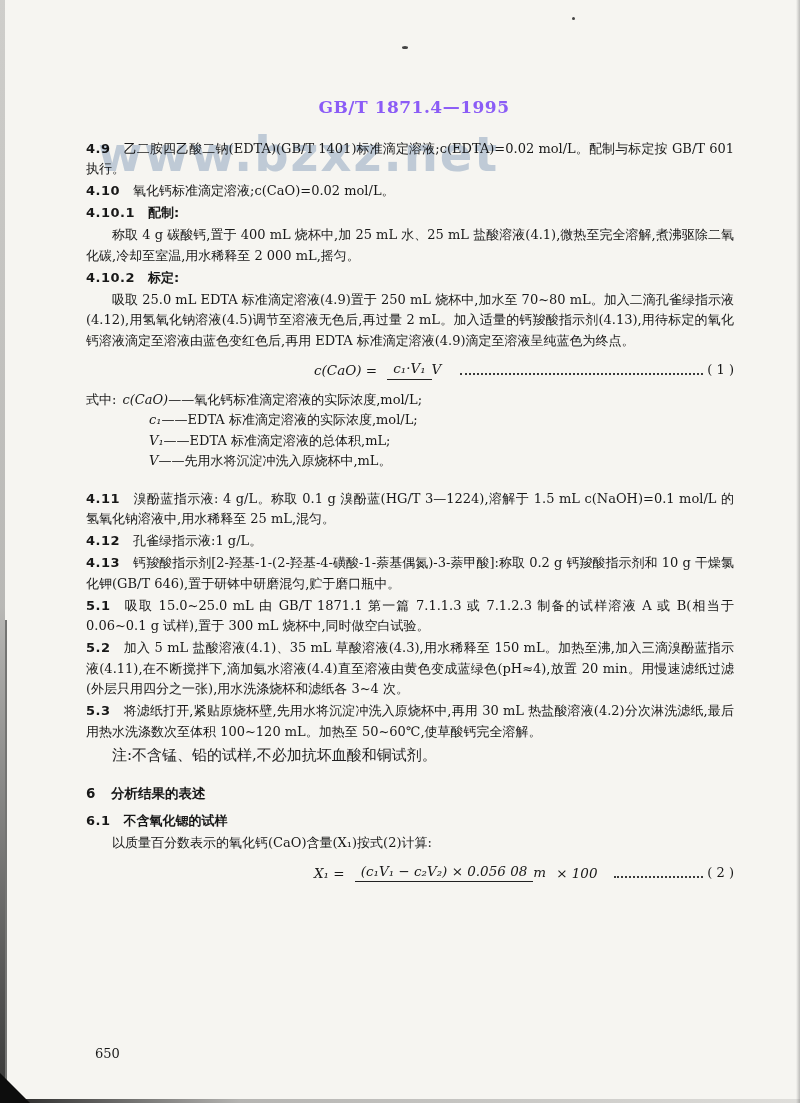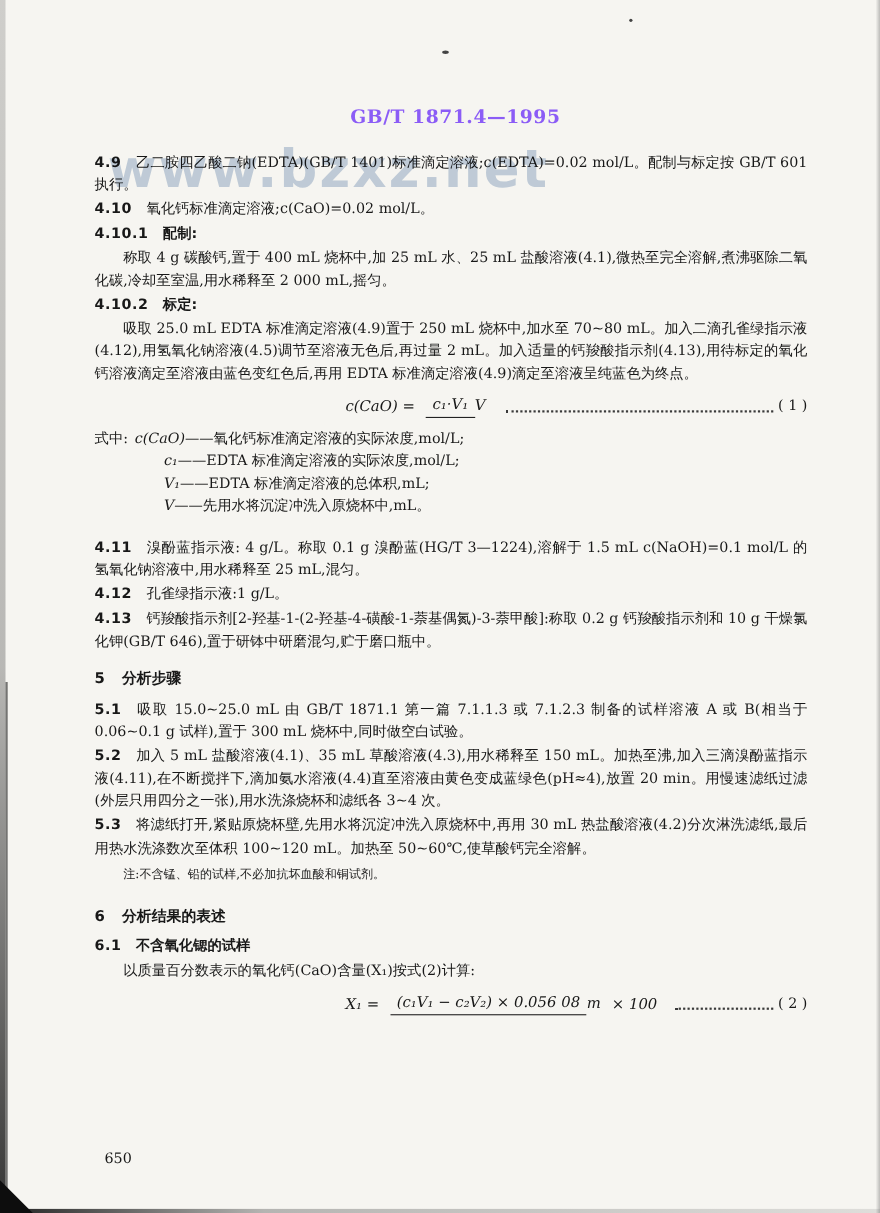--- a/index.html
+++ b/index.html
@@ -22,27 +22,27 @@
   .cnum {
     font-family:"DejaVu Sans","Liberation Sans",sans-serif;
     font-weight:bold; margin-right:13px; letter-spacing:.5px;
   }
   .ctitle { font-family:"DejaVu Sans","Liberation Sans",sans-serif; font-weight:bold; }
   .heading {
     font-family:"DejaVu Sans","Liberation Sans",sans-serif; font-weight:bold;
     font-size:13.5px; margin:13px 0 8px;
   }
   .heading .cnum { margin-right:15px; }
-  .note { font-size:11px; padding-left:26px; margin:3px 0 17px; color:#222; }
+  .note { font-size:15px; padding-left:26px; margin:3px 0 17px; color:#222; }
   .where { margin:2px 0 17px; }
   .where-row.ind { padding-left:63px; }
   .where-intro { margin-right:6px; }
   .term { font-style:italic; }
   .formula { display:flex; align-items:center; margin:9px 0; }
-  .f-group { margin-left:228px; display:inline-flex; align-items:center; font-size:13.5px; font-style:italic; }
+  .f-group { margin-left:228px; display:inline-flex; align-items:flex-start; font-size:13.5px; font-style:italic; }
   .f-lhs { margin-right:7px; }
   .frac { display:inline-flex; flex-direction:row; align-items:center; line-height:1.3; margin:0 3px; }
   .fnum { border-bottom:1px solid #222; padding:0 6px 1px; }
   .f-suffix { margin-left:7px; }
   .leader { flex:1 1 auto; min-width:40px; height:10px; margin:0 4px 0 16px; border-bottom:2px dotted #3a3a3a; }
   .f-label { font-style:normal; font-size:13px; }
   .watermark {
     position:absolute; top:126px; left:98px; z-index:3; pointer-events:none;
     font-family:"DejaVu Sans","Liberation Sans",sans-serif; font-weight:700;
     font-size:48px; letter-spacing:2px; white-space:nowrap;
@@ -88,21 +88,20 @@
       </div>
       <div class="where">
         <div class="where-row"><span class="where-intro">式中:</span><span class="term">c(CaO)</span><span>——氧化钙标准滴定溶液的实际浓度,mol/L;</span></div>
         <div class="where-row ind"><span class="term">c₁</span><span>——EDTA 标准滴定溶液的实际浓度,mol/L;</span></div>
         <div class="where-row ind"><span class="term">V₁</span><span>——EDTA 标准滴定溶液的总体积,mL;</span></div>
         <div class="where-row ind"><span class="term">V</span><span>——先用水将沉淀冲洗入原烧杯中,mL。</span></div>
       </div>
       <div class="para"><span class="cnum">4.11</span><span>溴酚蓝指示液: 4 g/L。称取 0.1 g 溴酚蓝(HG/T 3—1224),溶解于 1.5 mL c(NaOH)=0.1 mol/L 的氢氧化钠溶液中,用水稀释至 25 mL,混匀。</span></div>
       <div class="para"><span class="cnum">4.12</span><span>孔雀绿指示液:1 g/L。</span></div>
       <div class="para"><span class="cnum">4.13</span><span>钙羧酸指示剂[2-羟基-1-(2-羟基-4-磺酸-1-萘基偶氮)-3-萘甲酸]:称取 0.2 g 钙羧酸指示剂和 10 g 干燥氯化钾(GB/T 646),置于研钵中研磨混匀,贮于磨口瓶中。</span></div>
-      <div class="heading"><span class="cnum">5</span><span>分析步骤</span></div>
       <div class="para"><span class="cnum">5.1</span><span>吸取 15.0~25.0 mL 由 GB/T 1871.1 第一篇 7.1.1.3 或 7.1.2.3 制备的试样溶液 A 或 B(相当于 0.06~0.1 g 试样),置于 300 mL 烧杯中,同时做空白试验。</span></div>
       <div class="para"><span class="cnum">5.2</span><span>加入 5 mL 盐酸溶液(4.1)、35 mL 草酸溶液(4.3),用水稀释至 150 mL。加热至沸,加入三滴溴酚蓝指示液(4.11),在不断搅拌下,滴加氨水溶液(4.4)直至溶液由黄色变成蓝绿色(pH≈4),放置 20 min。用慢速滤纸过滤(外层只用四分之一张),用水洗涤烧杯和滤纸各 3~4 次。</span></div>
       <div class="para"><span class="cnum">5.3</span><span>将滤纸打开,紧贴原烧杯壁,先用水将沉淀冲洗入原烧杯中,再用 30 mL 热盐酸溶液(4.2)分次淋洗滤纸,最后用热水洗涤数次至体积 100~120 mL。加热至 50~60℃,使草酸钙完全溶解。</span></div>
       <div class="note">注:不含锰、铅的试样,不必加抗坏血酸和铜试剂。</div>
       <div class="heading"><span class="cnum">6</span><span>分析结果的表述</span></div>
       <div class="para"><span class="cnum">6.1</span><span class="ctitle">不含氧化锶的试样</span></div>
       <div class="para indent">以质量百分数表示的氧化钙(CaO)含量(X₁)按式(2)计算:</div>
       <div class="formula">
         <span class="f-group">
           <span class="f-lhs">X₁ =</span>

